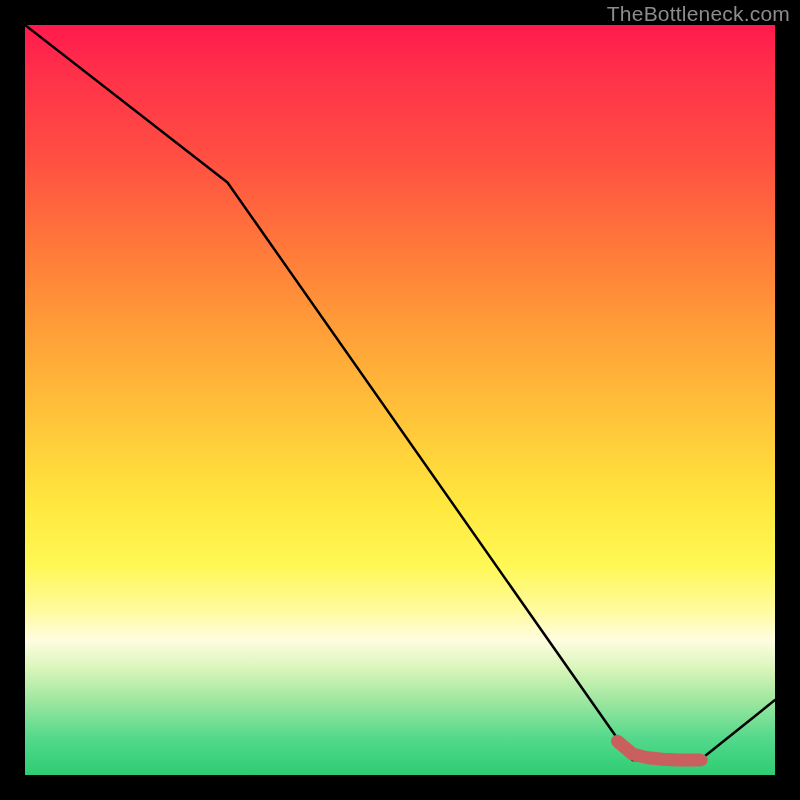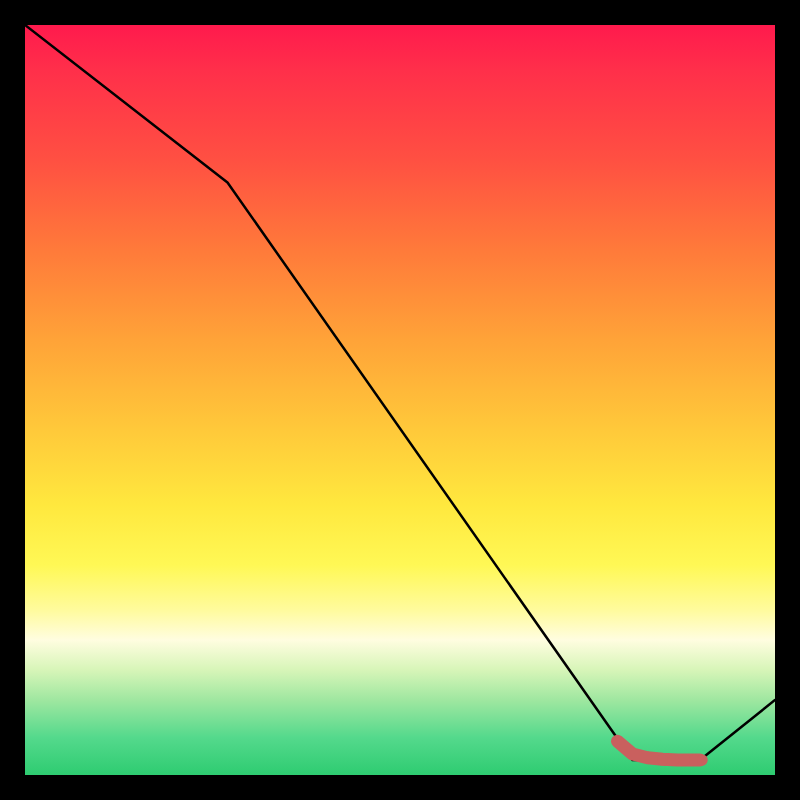--- a/index.html
+++ b/index.html
@@ -78,13 +78,14 @@
       <g id="marker-group">
           <polyline points="592.5,716.25 607.5,729 622.5,732.75 637.5,734.25 652.5,735 667.5,735 675,735" fill="none" stroke="#c9605e" stroke-width="13" stroke-linecap="round" stroke-linejoin="round"></polyline>
           <circle cx="637.5" cy="735" r="5.5" fill="#c9605e"></circle>
           <circle cx="648.75" cy="735" r="5.5" fill="#c9605e"></circle>
           <circle cx="660" cy="735" r="5.5" fill="#c9605e"></circle>
           <circle cx="669.75" cy="735" r="5.5" fill="#c9605e"></circle>
           <circle cx="677.25" cy="735" r="5.5" fill="#c9605e"></circle>
         </g>
     </svg>
   </div>
+  <div class="watermark">TheBottleneck.com</div>
 </div>
 
 </body></html>

